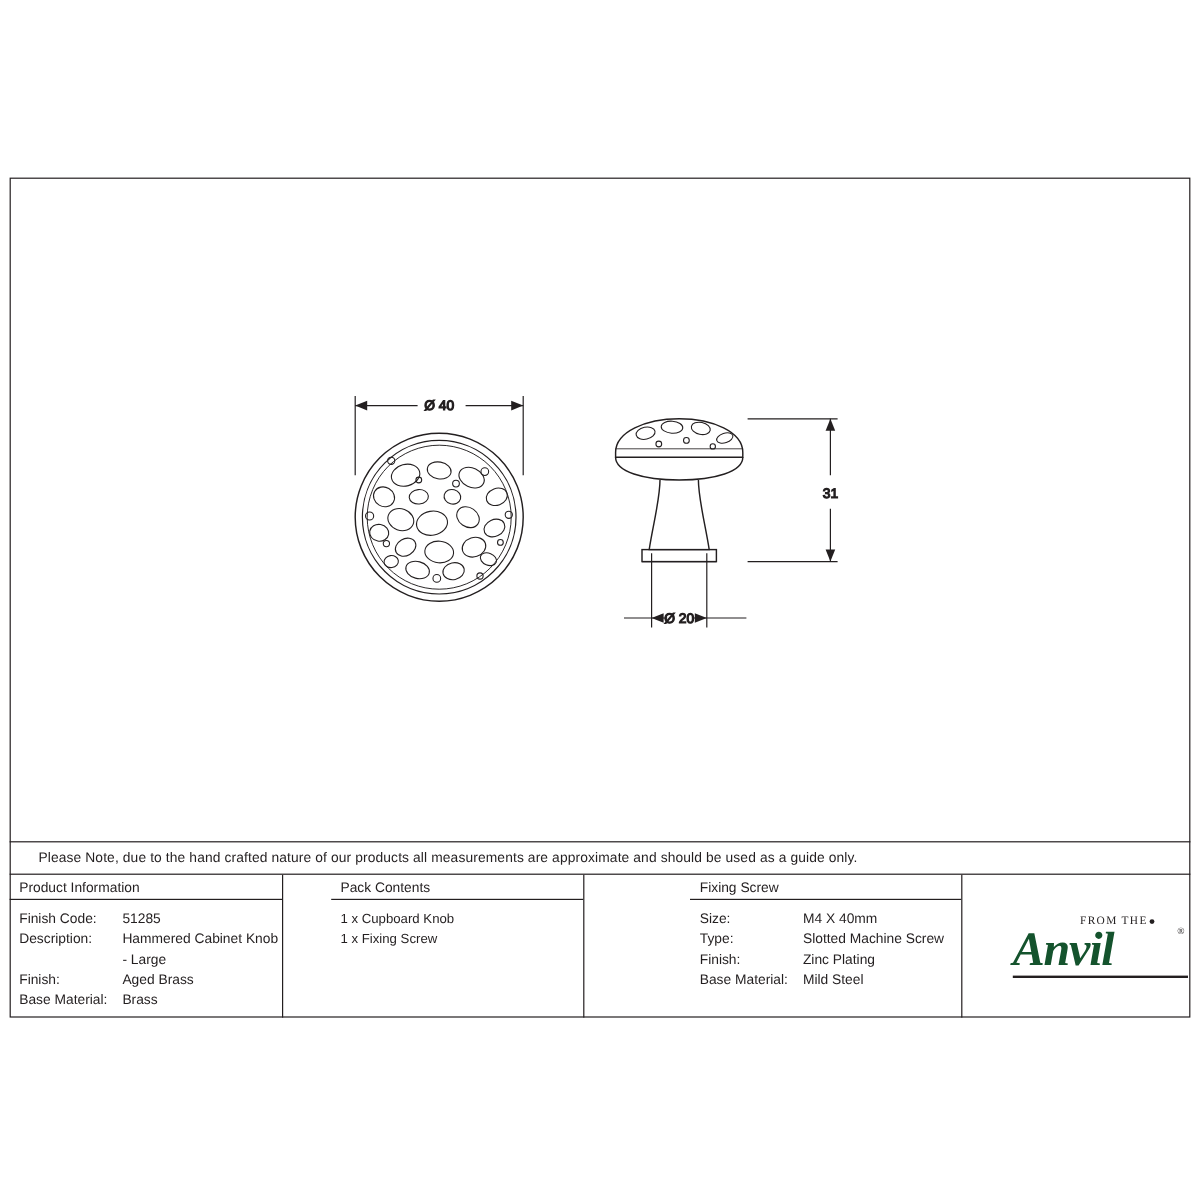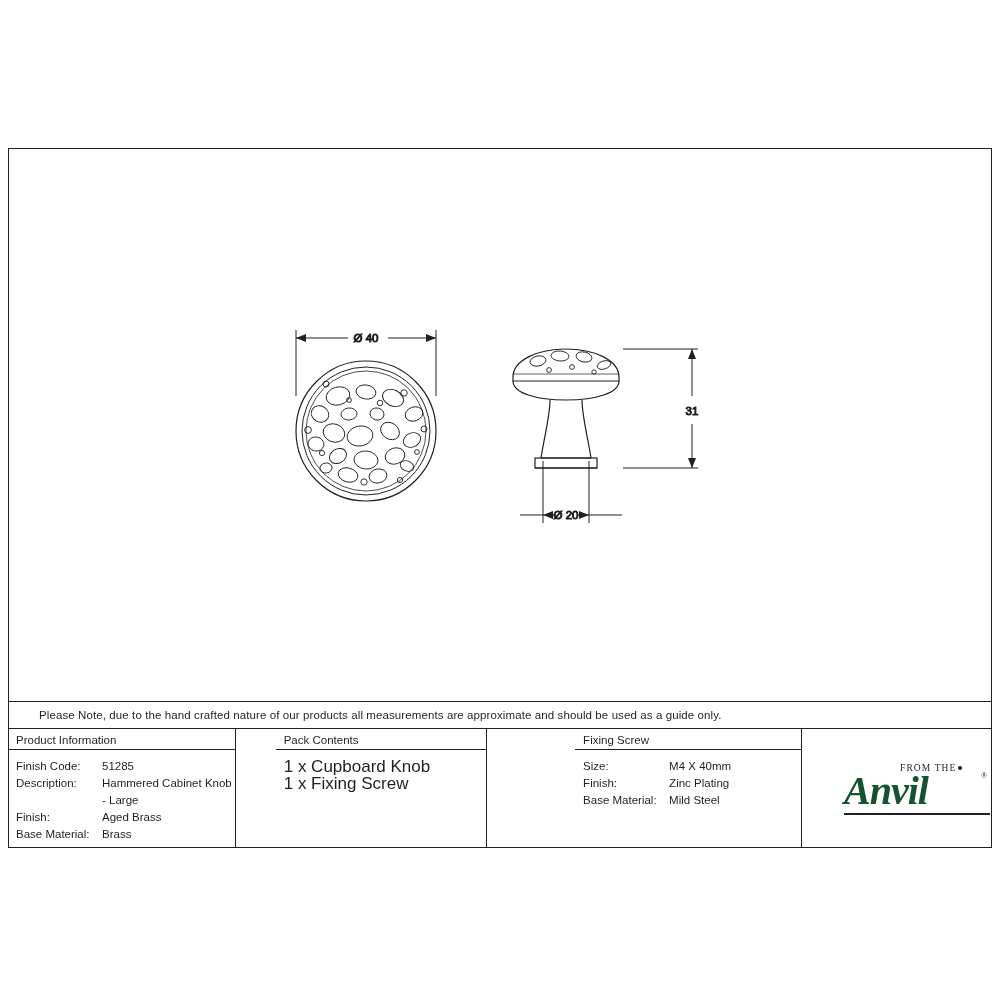--- a/index.html
+++ b/index.html
@@ -43,23 +43,22 @@
     width: 984px;
     height: 28px;
     border-top: 1px solid #231f20;
     border-bottom: 1px solid #231f20;
     box-sizing: border-box;
     display: flex;
     align-items: center;
   }
   .note-row .note-text {
     font-size: 11.5px;
-    padding-left: 3px;
+    padding-left: 24px;
     letter-spacing: 0.1px;
-    margin-left: 28px;
   }
   .info-row {
     position: absolute;
     left: 8px;
     top: 729px;
     width: 984px;
     height: 119px;
     box-sizing: border-box;
     display: flex;
     gap: 40px;
@@ -84,21 +83,21 @@
     padding: 8px 0 0 8px;
   }
   .kv {
     display: flex;
     font-size: 11.5px;
     line-height: 17px;
   }
   .kv .k { width: 86px; flex: none; }
   .kv .v { flex: 1; }
   .plainline {
-    font-size: 17px;
+    font-size: 11px;
     line-height: 17px;
   }
   
   .logo-box {
     position: relative;
     height: 100%;
     display: flex;
     align-items: center;
     justify-content: center;
   }
@@ -298,20 +297,24 @@
     </div>
 
     <div class="info-col col-3">
       <div class="col-head">Fixing Screw</div>
       <div class="col-body">
         <div class="kv">
           <span class="k">Size:</span>
           <span class="v">M4 X 40mm</span>
         </div>
         <div class="kv">
+          <span class="k">Type:</span>
+          <span class="v">Slotted Machine Screw</span>
+        </div>
+        <div class="kv">
           <span class="k">Finish:</span>
           <span class="v">Zinc Plating</span>
         </div>
         <div class="kv">
           <span class="k">Base Material:</span>
           <span class="v">Mild Steel</span>
         </div>
       </div>
     </div>
 

